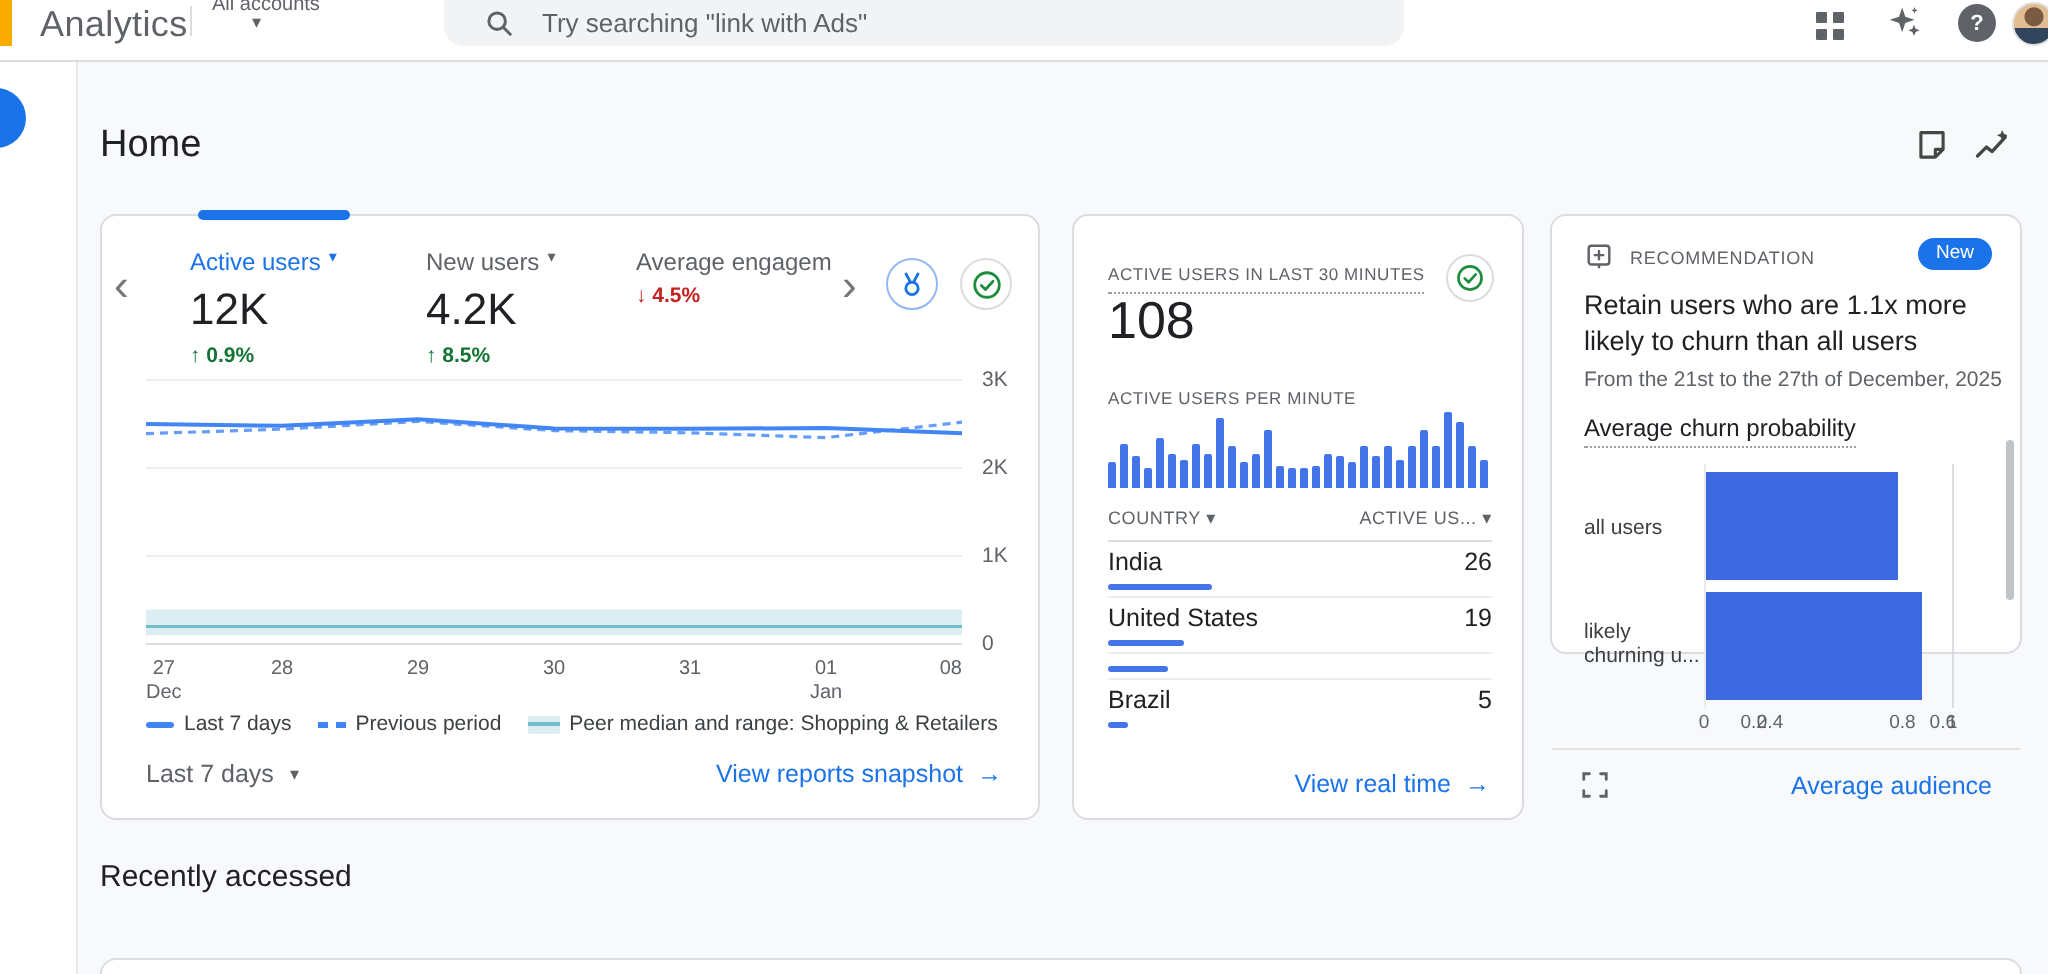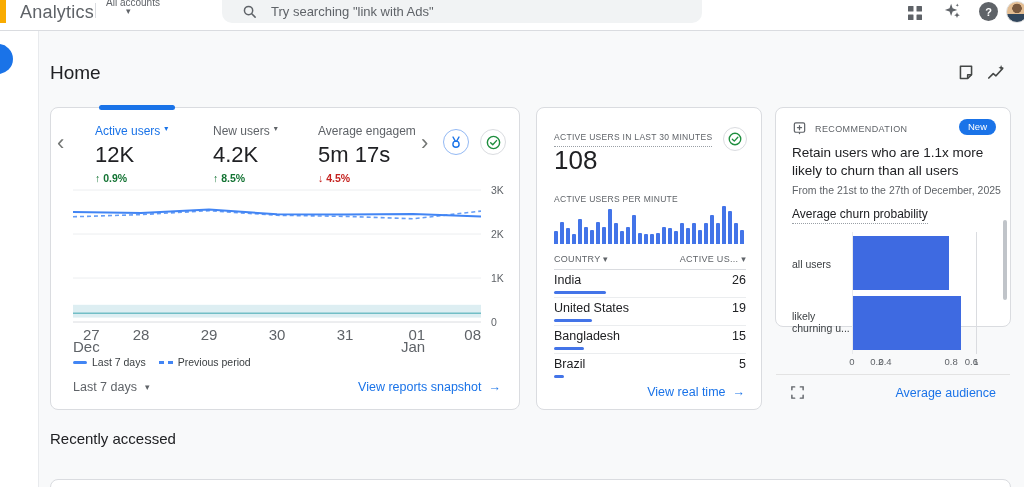--- a/index.html
+++ b/index.html
@@ -44,21 +44,21 @@
   .m-delta{font-size:10.5px;font-weight:bold;margin-top:4px}
   .m-delta.up{color:#137333}
   .m-delta.down{color:#c5221f}
   .ring{position:absolute;top:21px;width:26px;height:26px;border-radius:50%;box-sizing:border-box;display:flex;align-items:center;justify-content:center;cursor:pointer;background:#fff}
   #benchmark-btn{left:392px;border:1px solid #93b9f4}
   #quality-btn1{left:429px;border:1px solid #dadce0}
   #line-chart{position:absolute;left:22px;top:78px;width:408px;height:140px}
   #y-labels{position:absolute;left:440px;top:78px;width:26px;height:140px}
   #y-labels span{position:absolute;left:0;font-size:10.5px;color:#5f6368}
   #x-axis{position:absolute;left:22px;top:221px;width:408px;height:26px}
-  .xtick{position:absolute;top:0;font-size:15px;color:#5f6368;transform:translateX(-50%);line-height:12px;text-align:right}
+  .xtick{position:absolute;top:0;font-size:10px;color:#5f6368;transform:translateX(-50%);line-height:12px;text-align:center}
   #legend{position:absolute;left:22px;top:248px;display:flex;gap:13px;align-items:center;font-size:10.5px;color:#3c4043;white-space:nowrap}
   .lg-item{display:flex;align-items:center;gap:5px}
   .sw-solid{width:14px;height:3px;background:#4285f4;border-radius:2px}
   .sw-dashed{width:14px;height:3px;background:linear-gradient(90deg,#4285f4 0 5px,transparent 5px 9px,#4285f4 9px 14px)}
   .sw-band{width:16px;height:9px;background:linear-gradient(#ddeef2 0 3px,#72bec6 3px 5px,#ddeef2 5px 9px);border-radius:1px}
   #c1-footer{position:absolute;left:22px;right:18px;top:272px;display:flex;justify-content:space-between;align-items:center;font-size:12.5px}
   #range-selector{color:#5f6368;display:flex;align-items:center;gap:8px;cursor:pointer}
   #range-selector .caret{font-size:9px}
   .blue-link{color:#1a73e8;font-weight:500;cursor:pointer;display:flex;align-items:center;gap:7px}
   
@@ -164,21 +164,20 @@
         <span>New users</span>
         <span class="caret">▾</span>
       </div>
     <div class="m-value">4.2K</div>
     <div class="m-delta up">↑ 8.5%</div>
   </div>
   <div class="metric" id="metric-2" style="left:267px">
     <div class="m-label" style="max-width:98px;overflow:hidden">
         <span style="white-space:nowrap">Average engagement</span>
       </div>
-    <div class="m-value">5m 17s</div>
     <div class="m-delta down">↓ 4.5%</div>
   </div>
 
   <div class="ring" id="benchmark-btn">
     <svg width="16" height="16" viewBox="0 0 16 16">
       <path d="M5 3l2.3 4.2M11 3L8.7 7.2" stroke="#1a73e8" stroke-width="1.4" fill="none" stroke-linecap="round"></path>
       <circle cx="8" cy="10.2" r="3.1" fill="none" stroke="#1a73e8" stroke-width="1.4"></circle>
     </svg>
   </div>
   <div class="ring" id="quality-btn1">
@@ -231,20 +230,24 @@
     </div>
 
   <div id="legend">
     <div class="lg-item">
         <span class="sw-solid"></span>
         <span>Last 7 days</span>
       </div>
     <div class="lg-item">
         <span class="sw-dashed"></span>
         <span>Previous period</span>
+      </div>
+    <div class="lg-item">
+        <span class="sw-band"></span>
+        <span>Peer median and range: Shopping &amp; Retailers</span>
       </div>
   </div>
 
   <div id="c1-footer">
     <div id="range-selector">
       <span>Last 7 days</span>
         <span class="caret">▾</span>
     </div>
     <div class="blue-link">
       <span>View reports snapshot</span>
@@ -311,24 +314,20 @@
           <div class="c-bar" style="width:52px"></div>
         </div>
         <div class="c-row">
           <div class="c-line">
             <span>United States</span>
             <span>19</span>
           </div>
           <div class="c-bar" style="width:38px"></div>
         </div>
         <div class="c-row">
-          <div class="c-line">
-            <span>Bangladesh</span>
-            <span>15</span>
-          </div>
           <div class="c-bar" style="width:30px"></div>
         </div>
         <div class="c-row last">
           <div class="c-line">
             <span>Brazil</span>
             <span>5</span>
           </div>
           <div class="c-bar" style="width:10px"></div>
         </div>
       </div>

